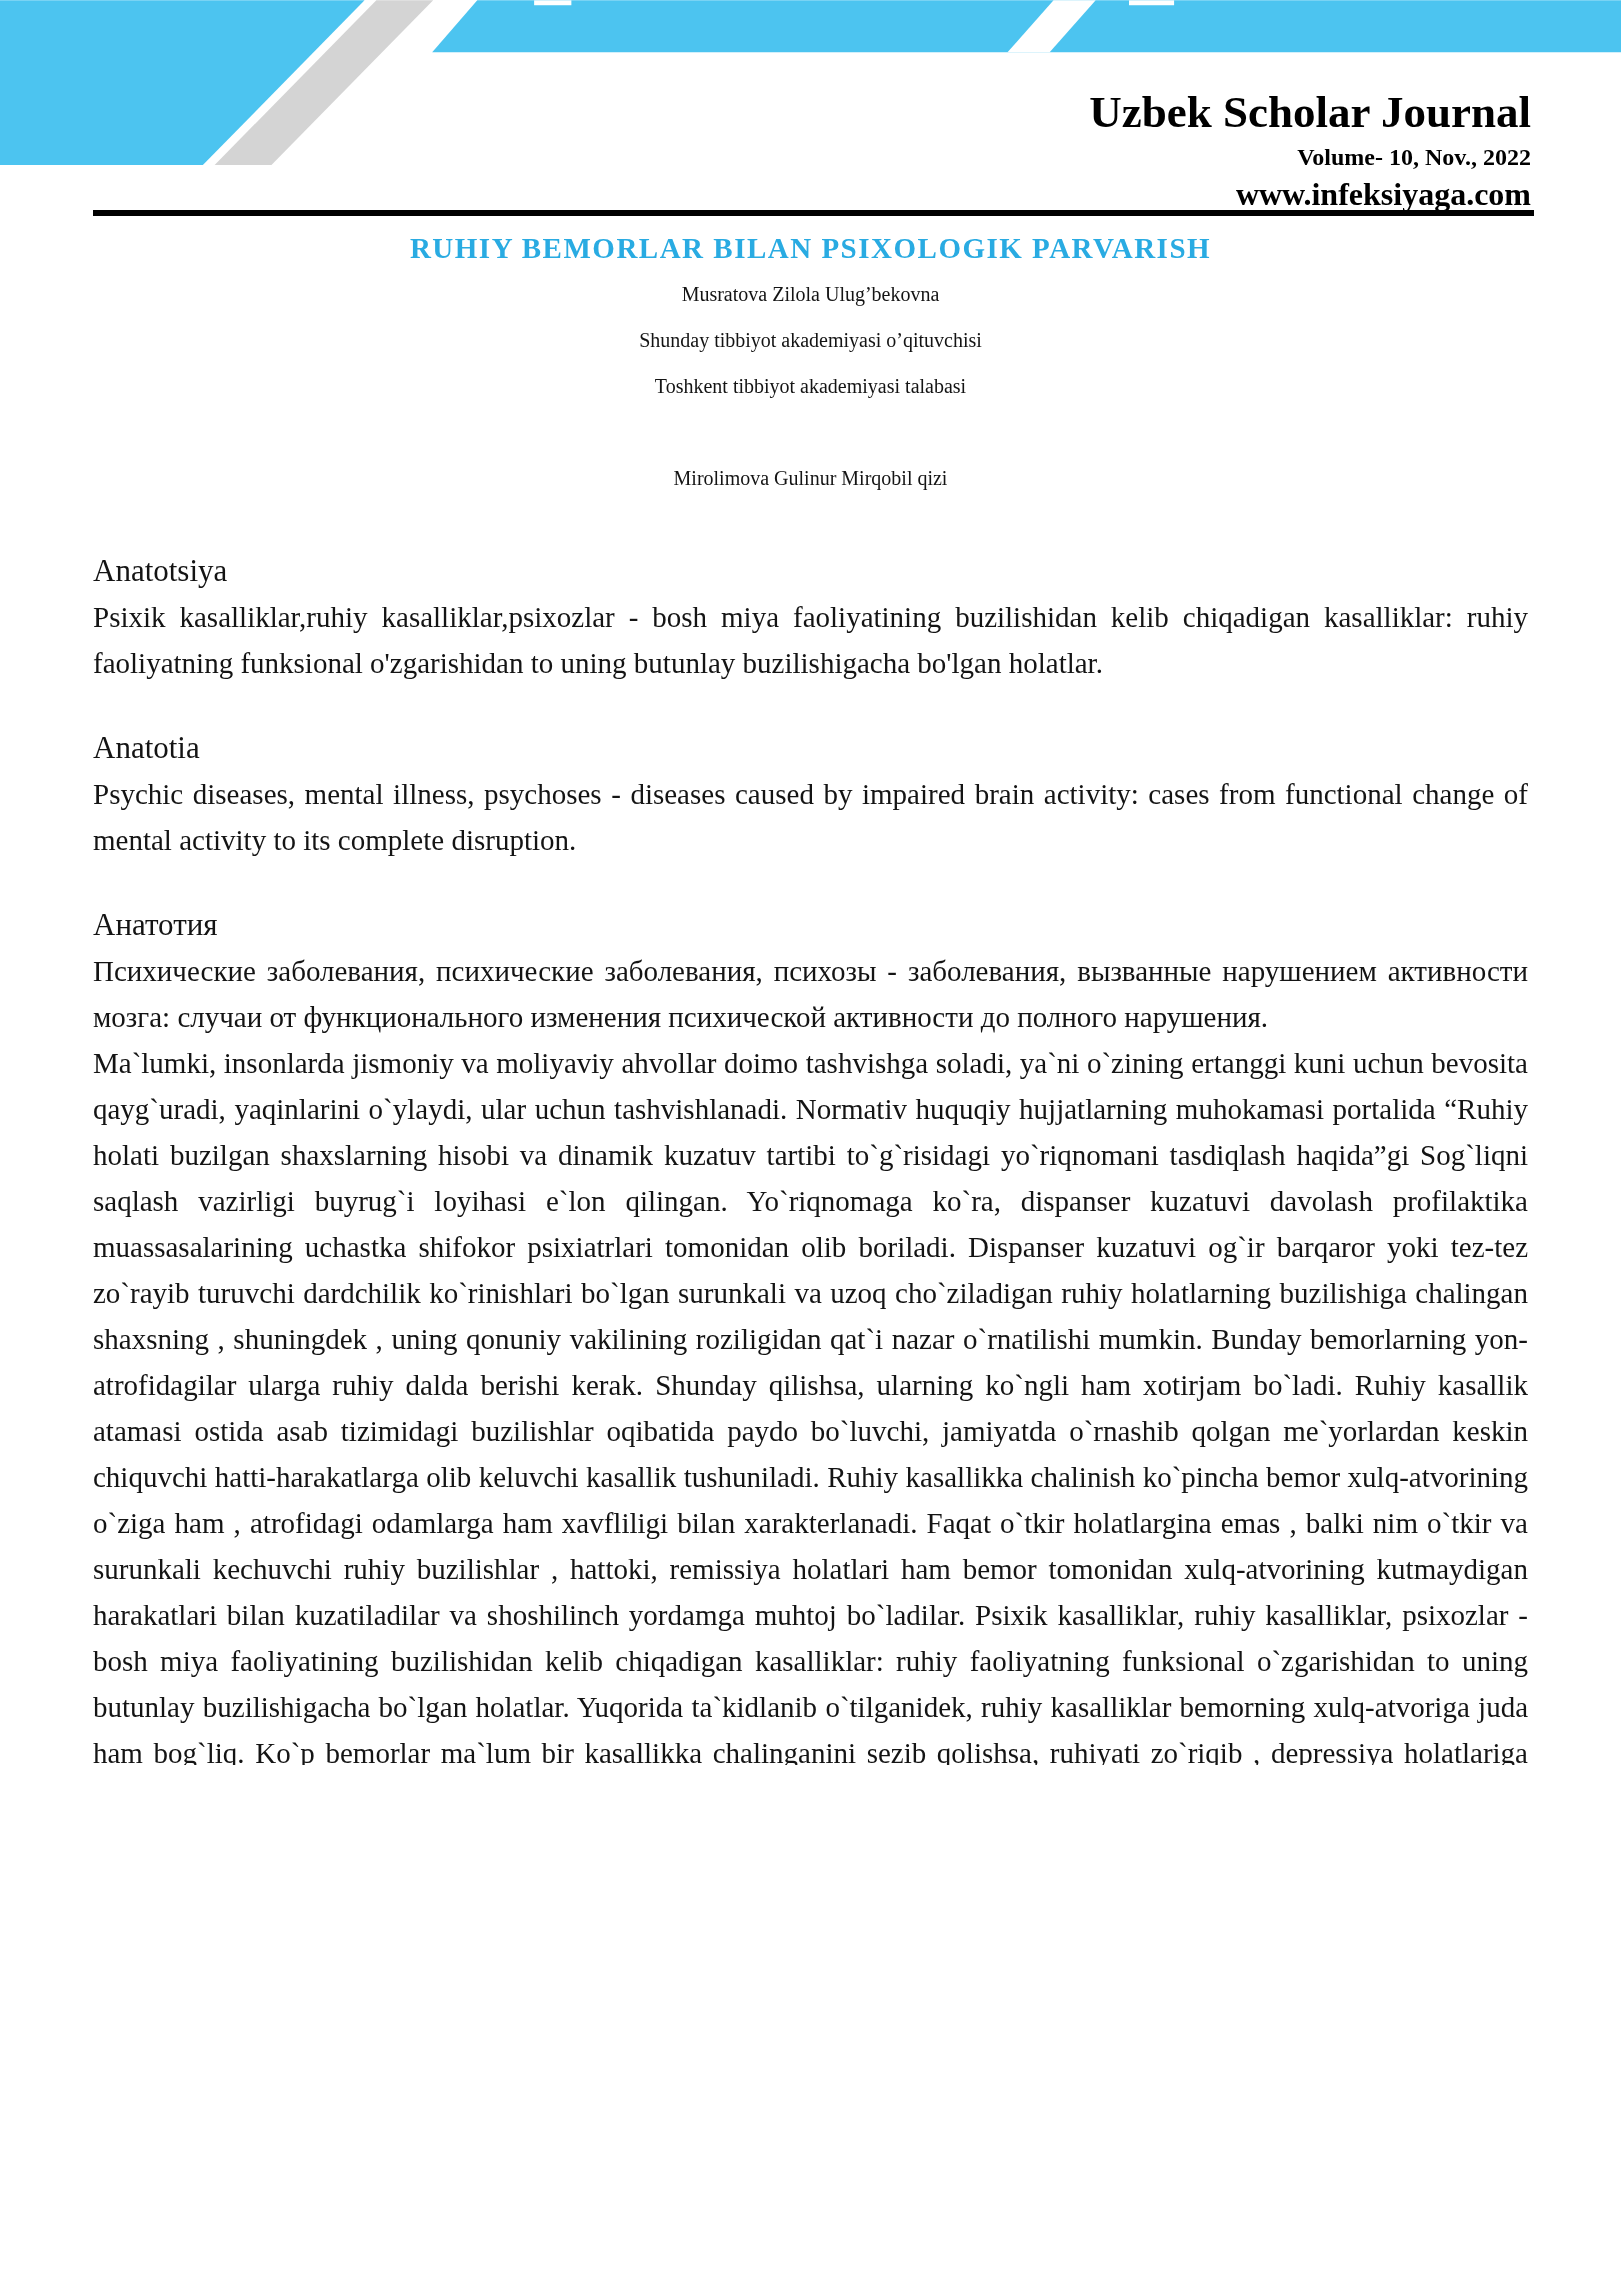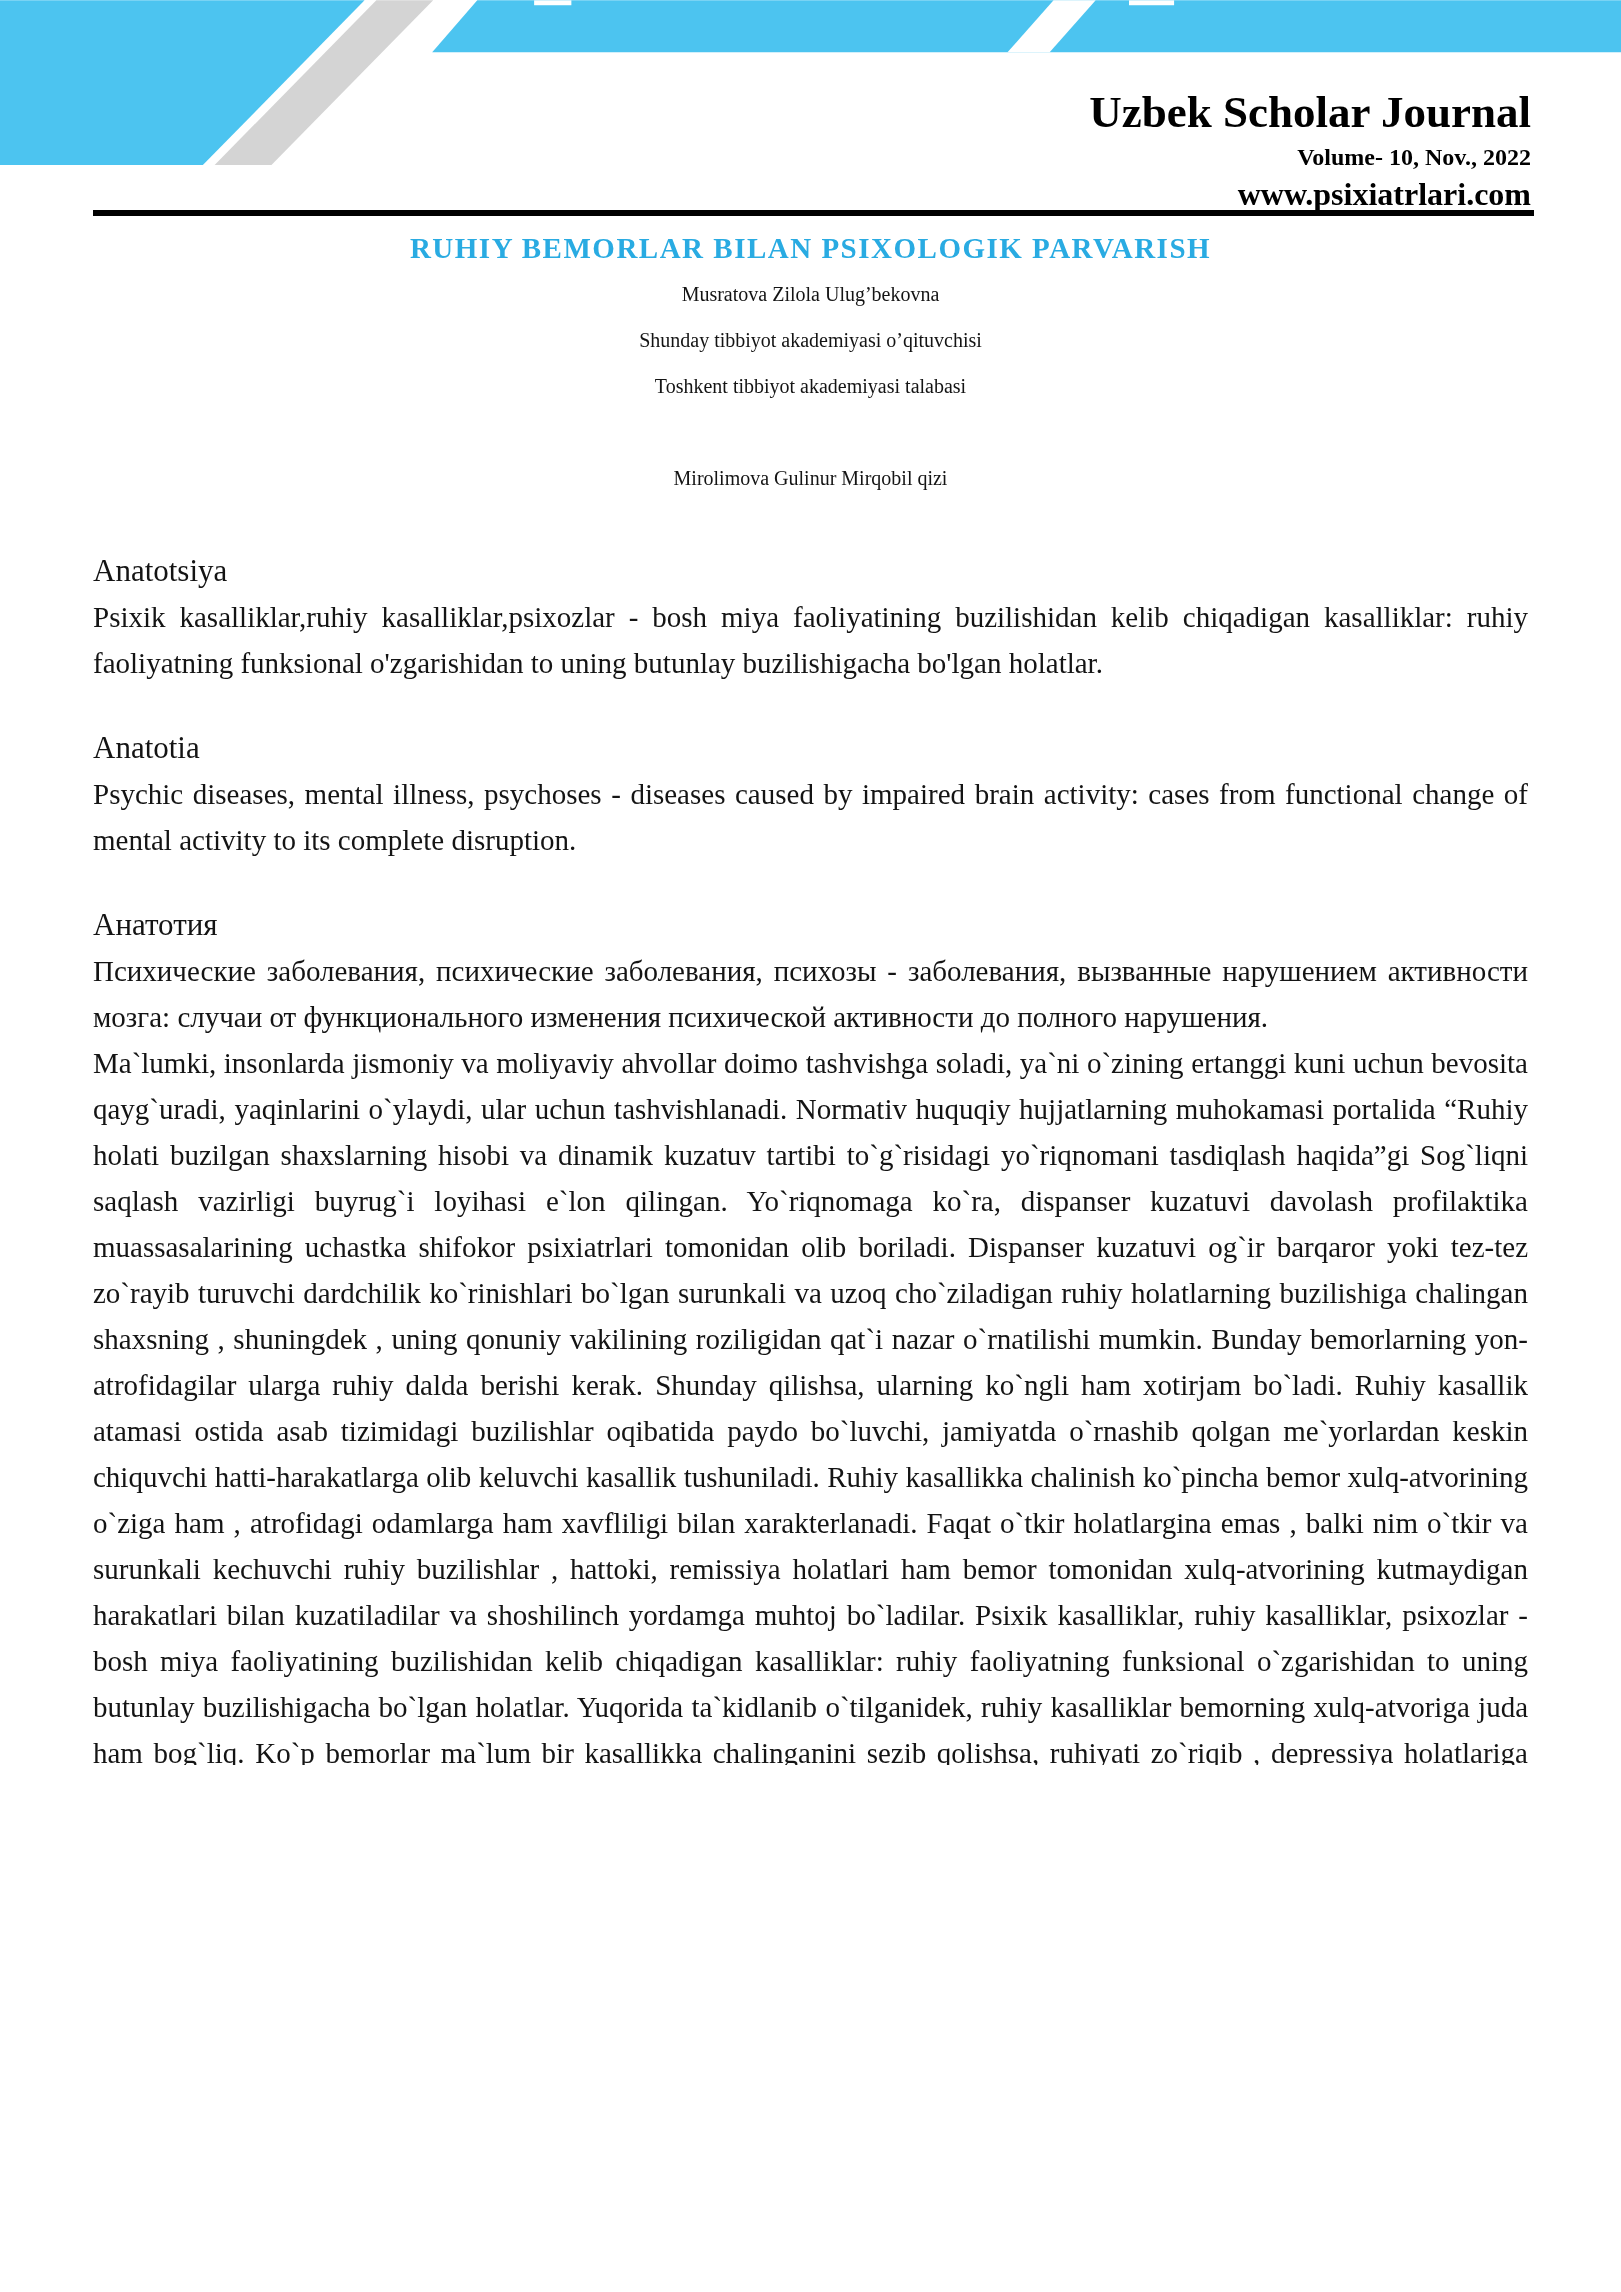--- a/index.html
+++ b/index.html
@@ -58,21 +58,21 @@
     <rect class="dw" x="1152" y="0" width="46" height="5"></rect>
     <polygon class="db" points="0,2288 592,2288 545,2339 0,2339"></polygon>
     <polygon class="db" points="628,2288 1215,2288 1169,2339 582,2339"></polygon>
     <polygon class="dg" points="1392,2172 1437,2172 1282,2339 1237,2339"></polygon>
     <polygon class="db" points="1447,2172 1654,2150 1654,2339 1292,2339"></polygon>
   </svg>
 
   <header class="masthead">
     <div class="jname">Uzbek Scholar Journal</div>
     <div class="jvol">Volume- 10, Nov., 2022</div>
-    <div class="jsite">www.psixiatrlari.com</div>
+    <div class="jsite">www.infeksiyaga.com</div>
   </header>
 
   <div class="rule"></div>
 
   <main class="content">
     <h1 class="title">RUHIY BEMORLAR BILAN PSIXOLOGIK PARVARISH</h1>
 
     <div class="center">Musratova Zilola Ulug’bekovna</div>
     <div class="center">Shunday tibbiyot akademiyasi o’qituvchisi</div>
 

